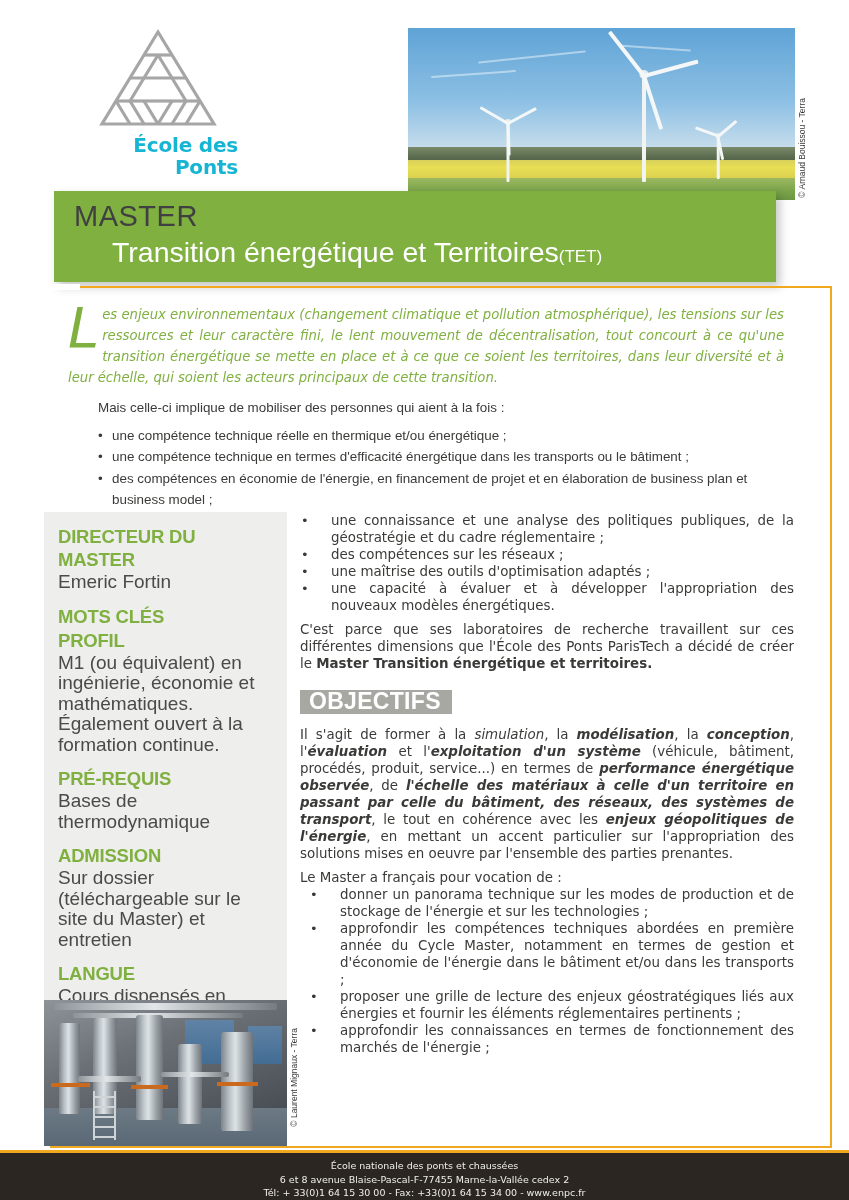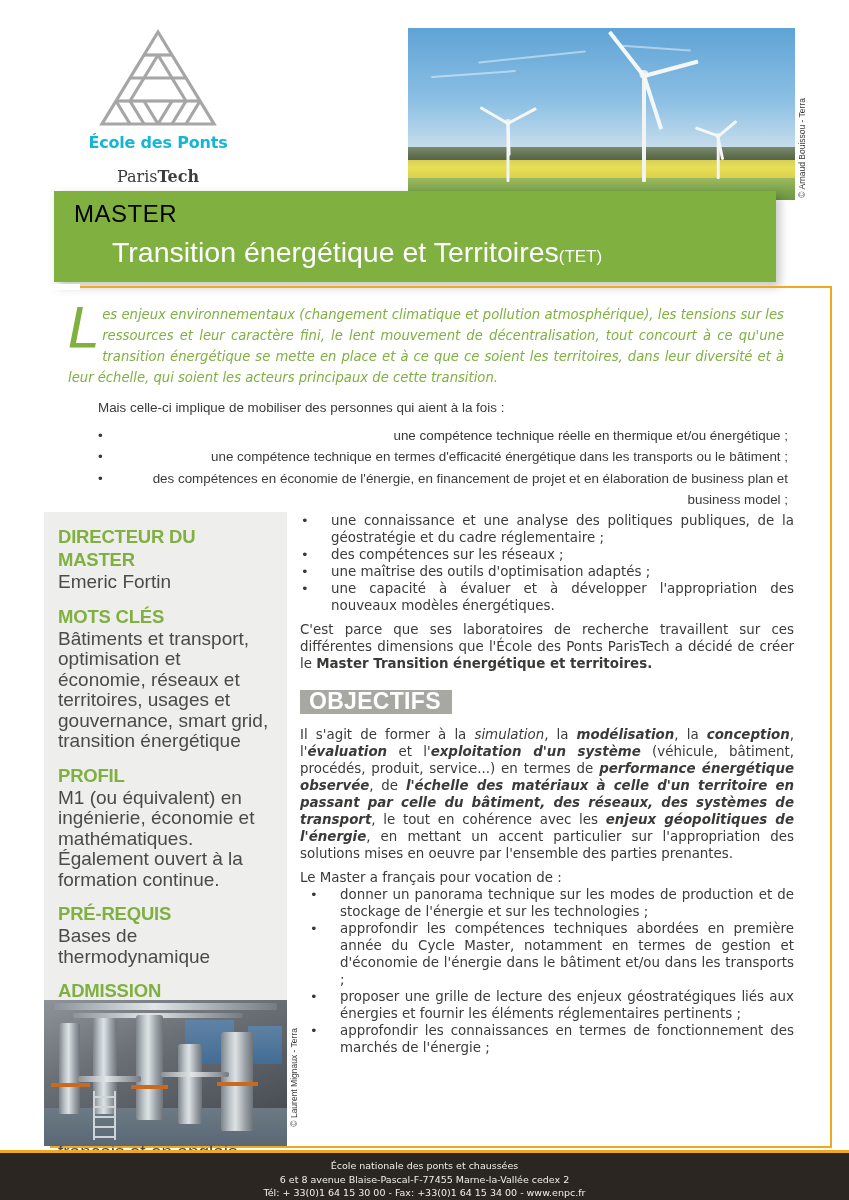--- a/index.html
+++ b/index.html
@@ -32,25 +32,26 @@
     text-align: center;
   }
   .logo-triangle {
     width: 120px;
     height: 100px;
     margin: 0 auto 6px auto;
     display: block;
   }
   .logo-name {
     font-family: "DejaVu Sans", sans-serif;
-    font-size: 16px;
+    font-size: 20px;
     font-weight: bold;
     color: #16b5d4;
     letter-spacing: -0.2px;
     line-height: 1.1;
+    text-align: right;
   }
   .logo-sub {
     font-family: "DejaVu Serif", serif;
     font-size: 16px;
     color: #3c3c3c;
     margin-top: 15px;
     letter-spacing: 0px;
   }
   .logo-sub b { font-weight: bold; }
   .logo-sub span.light { font-weight: normal; }
@@ -125,22 +126,22 @@
     position: absolute;
     left: 54px;
     top: 191px;
     width: 722px;
     height: 91px;
     background: #7fb040;
   }
   .banner .master {
     position: absolute;
     left: 20px; top: 9px;
-    color: #000000;
-    font-size: 24px;
+    color: #404040;
+    font-size: 29px;
     font-family: "Liberation Sans", sans-serif;
     letter-spacing: 0.5px;
   }
   .banner .subtitle {
     position: absolute;
     left: 58px; top: 45px;
     color: #ffffff;
     font-size: 28.5px;
     font-family: "Liberation Sans", sans-serif;
     white-space: nowrap;
@@ -204,21 +205,20 @@
     font-size: 13.4px;
     line-height: 21.5px;
     color: #3a3a38;
   }
   .upper-body .lead { margin: 0 0 6px 0; }
   .upper-body ul { margin: 0; padding: 0; list-style: none; }
   .upper-body li {
     position: relative;
     padding-left: 14px;
     margin-bottom: 0px;
-    text-align: right;
   }
   .upper-body li:before {
     content: "•";
     position: absolute;
     left: 0; top: 0;
     color: #3a3a38;
   }
 
   
   .sidebar {
@@ -457,21 +457,20 @@
       <li>des compétences en économie de l'énergie, en financement de projet et en élaboration de business plan et business model ;</li>
     </ul>
   </div>
 
   <div class="sidebar">
     <div class="sidebar-inner">
       <div class="sb-head">DIRECTEUR DU MASTER</div>
       <div class="sb-body">Emeric Fortin</div>
 
       <div class="sb-head">MOTS CLÉS</div>
-      <div class="sb-body">Bâtiments et transport, optimisation et économie, réseaux et territoires, usages et gouvernance, smart grid, transition énergétique</div>
 
       <div class="sb-head">PROFIL</div>
       <div class="sb-body">M1 (ou équivalent) en ingénierie, économie et mathématiques. Également ouvert à la formation continue.</div>
 
       <div class="sb-head">PRÉ-REQUIS</div>
       <div class="sb-body">Bases de thermodynamique</div>
 
       <div class="sb-head">ADMISSION</div>
       <div class="sb-body">Sur dossier (téléchargeable sur le site du Master) et entretien</div>
 

